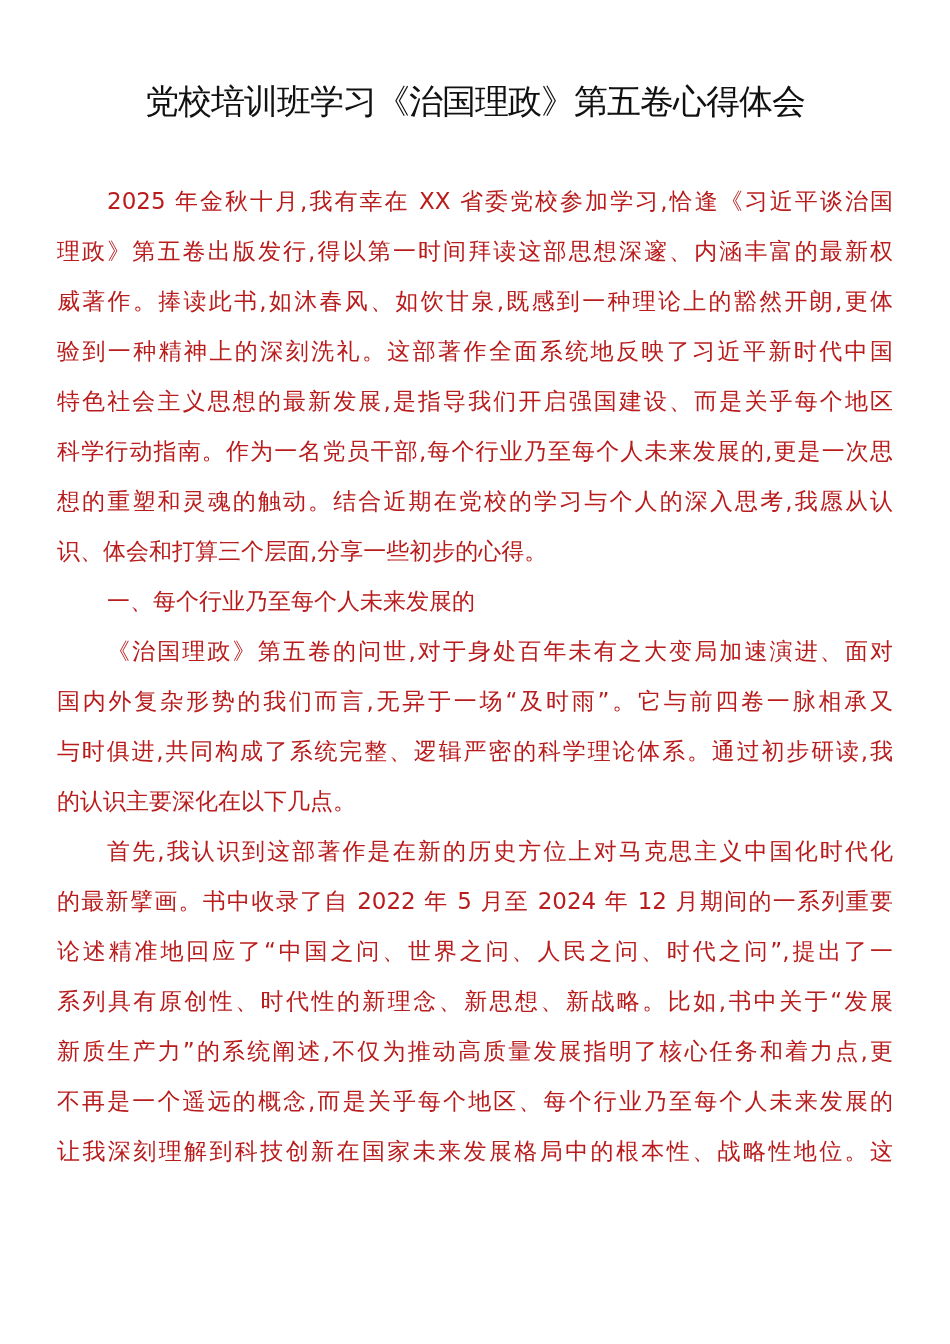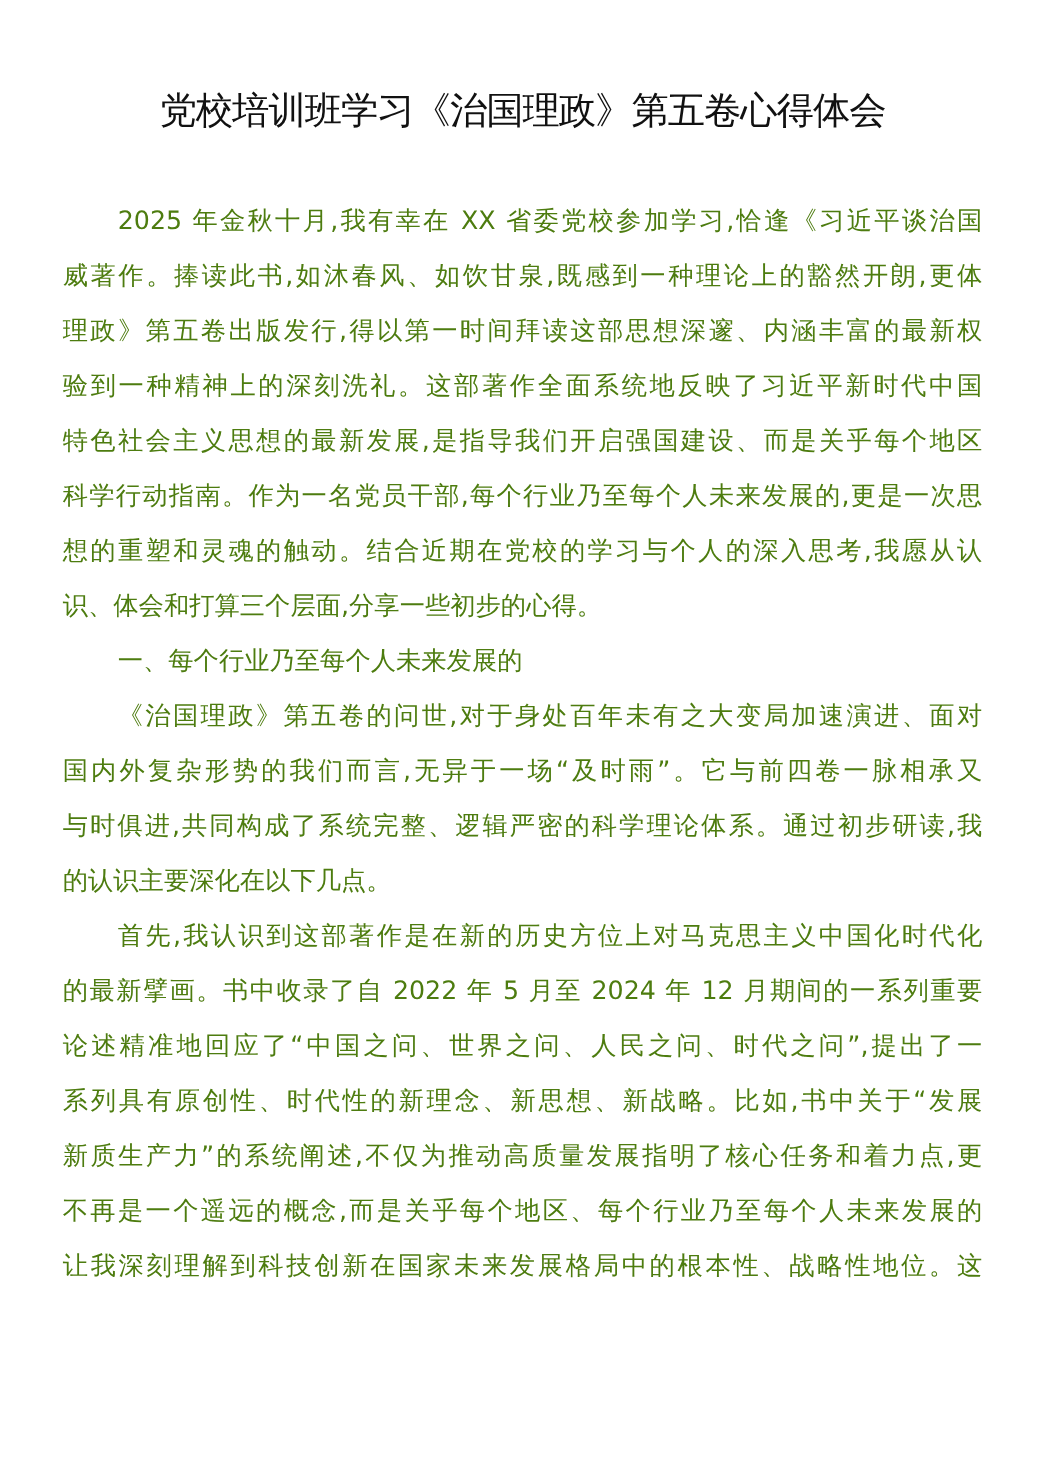--- a/index.html
+++ b/index.html
@@ -44,21 +44,21 @@
     }
     .line {
       display: block;
       height: 50px;
       line-height: 50px;
       font-size: 23px;
       white-space: nowrap;
       text-align: justify;
       text-align-last: justify;
       overflow: visible;
-      color: #4d7c0f;
+      color: #b91c1c;
     }
     .line.indent {
       padding-left: 50px;
     }
     .line.last {
       text-align-last: left;
     }
     .line.heading {
       padding-left: 50px;
       text-align-last: left;
@@ -67,22 +67,22 @@
 </head>
 <body>
 
 <div class="page">
   <h1 class="doc-title">党校培训班学习《治国理政》第五卷心得体会</h1>
 
   <div class="body">
 
     <div>
       <span class="line indent">2025 年金秋十月,我有幸在 XX 省委党校参加学习,恰逢《习近平谈治国</span>
+      <span class="line">理政》第五卷出版发行,得以第一时间拜读这部思想深邃、内涵丰富的最新权</span>
       <span class="line">威著作。捧读此书,如沐春风、如饮甘泉,既感到一种理论上的豁然开朗,更体</span>
-      <span class="line">理政》第五卷出版发行,得以第一时间拜读这部思想深邃、内涵丰富的最新权</span>
       <span class="line">验到一种精神上的深刻洗礼。这部著作全面系统地反映了习近平新时代中国</span>
       <span class="line">特色社会主义思想的最新发展,是指导我们开启强国建设、而是关乎每个地区</span>
       <span class="line">科学行动指南。作为一名党员干部,每个行业乃至每个人未来发展的,更是一次思</span>
       <span class="line">想的重塑和灵魂的触动。结合近期在党校的学习与个人的深入思考,我愿从认</span>
       <span class="line last">识、体会和打算三个层面,分享一些初步的心得。</span>
     </div>
 
     <div>
       <span class="line heading">一、每个行业乃至每个人未来发展的</span>
     </div>

